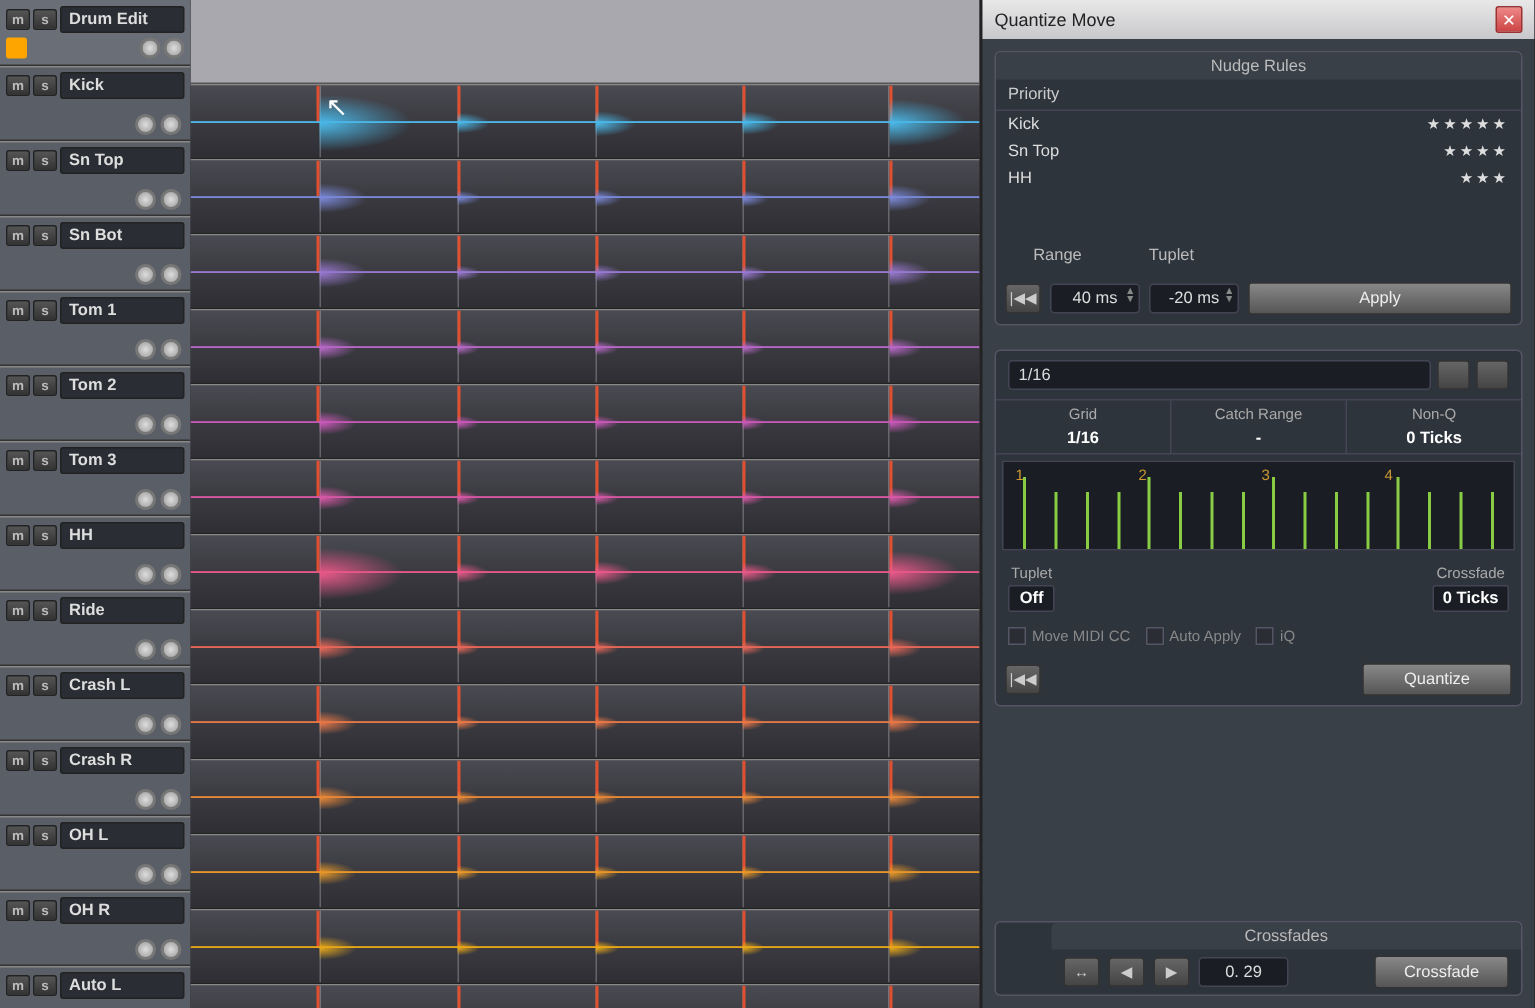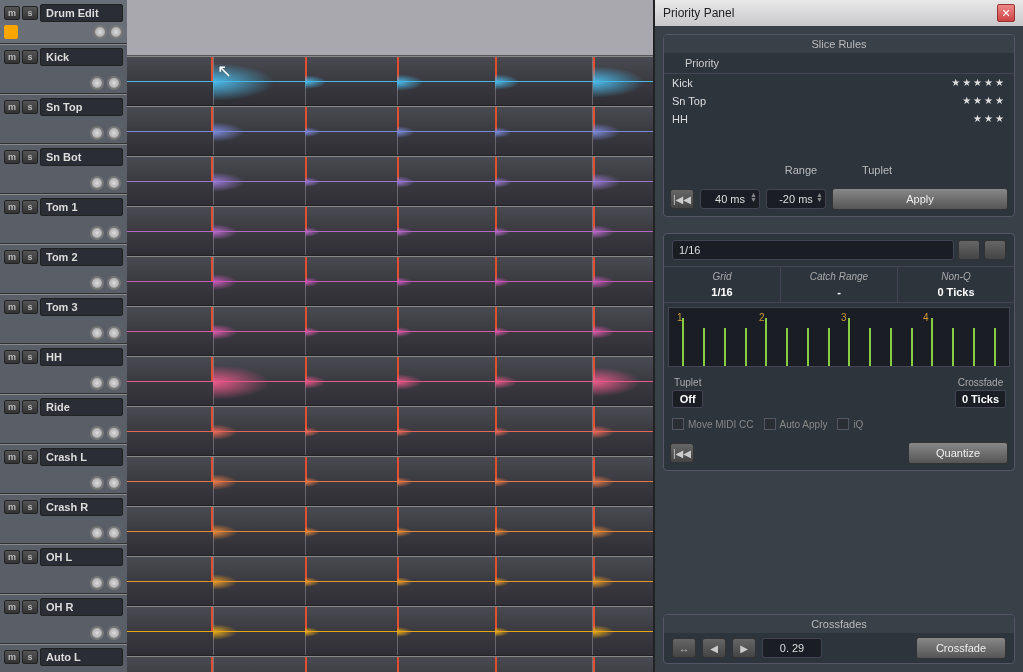--- a/index.html
+++ b/index.html
@@ -32,55 +32,55 @@
 .quant-title { height: 26px; background: linear-gradient(#e8e8e8,#c8c8cc); display: flex; align-items: center; padding: 0 8px; justify-content: space-between; }
 .quant-title span { color: #222; font-size: 12px; }
 .close-btn { width: 18px; height: 18px; background: linear-gradient(#e88,#c44); border: 1px solid #933; color: #fff; font-size: 11px; display: flex; align-items: center; justify-content: center; border-radius: 2px; cursor: pointer; }
 
 .section { margin: 8px; border: 1px solid #556; border-radius: 4px; background: #2e343c; }
 .section-header { text-align: center; color: #bbb; font-size: 11px; padding: 3px; background: #3a4048; border-radius: 4px 4px 0 0; }
 
 .hitpoint-table { padding: 0; }
 .hp-columns { display: flex; color: #ccc; font-size: 11px; padding: 4px 8px; border-bottom: 1px solid #445; }
 .hp-col1 { flex: 1; }
-.hp-col2 { width: 60px; text-align: center; }
+.hp-col2 { width: 60px; text-align: left; }
 .hp-row { display: flex; color: #ddd; font-size: 11px; padding: 3px 8px; }
 .hp-row .stars { width: 60px; text-align: right; letter-spacing: 2px; font-size: 10px; }
 
 .range-row { display: flex; align-items: center; padding: 6px; gap: 6px; }
 .range-label { color: #bbb; font-size: 11px; width: 70px; text-align: center; }
 .spin-field { background: #1a1e24; color: #ddd; font-size: 11px; padding: 3px 6px; border: 1px solid #445; border-radius: 3px; width: 60px; text-align: center; position: relative; }
 .spin-arrows { position: absolute; right: 2px; top: 2px; font-size: 7px; color: #888; line-height: 5px; }
 .action-btn { flex: 1; background: linear-gradient(#888,#555); color: #eee; font-size: 11px; padding: 4px; border: 1px solid #333; border-radius: 3px; cursor: pointer; text-align: center; }
 .reset-btn { width: 24px; height: 20px; background: linear-gradient(#666,#444); border: 1px solid #333; border-radius: 3px; cursor: pointer; display: flex; align-items: center; justify-content: center; color: #ccc; font-size: 10px; }
 
 .preset-row { display: flex; padding: 6px 8px; gap: 4px; }
 .preset-select { flex: 1; background: #1a1e24; color: #ddd; font-size: 11px; padding: 3px 6px; border: 1px solid #445; border-radius: 3px; }
 .small-btn { width: 22px; height: 20px; background: linear-gradient(#666,#444); border: 1px solid #333; border-radius: 3px; cursor: pointer; }
 
 .grid-params { display: flex; border-top: 1px solid #445; border-bottom: 1px solid #445; }
 .param-cell { flex: 1; text-align: center; padding: 2px; border-right: 1px solid #445; }
 .param-cell:last-child { border-right: none; }
-.param-label { color: #aaa; font-size: 10px; padding: 2px; font-style: italic; }
+.param-label { color: #aaa; font-size: 10px; padding: 2px; }
 .param-value { color: #fff; font-size: 11px; font-weight: bold; padding: 2px; }
 
 .grid-viz { height: 60px; background: #1a1e24; margin: 4px; border: 1px solid #445; position: relative; display: flex; align-items: flex-end; padding: 0 4px; }
 .grid-tick { width: 2px; background: #8c4; margin: 0 auto; }
 .grid-num { position: absolute; top: 4px; color: #c93; font-size: 10px; }
 
 .tuplet-row { display: flex; padding: 4px 8px; }
 .tuplet-cell { text-align: center; }
 .tcell-label { color: #aaa; font-size: 10px; padding: 2px; }
 .tcell-value { background: #1a1e24; color: #fff; font-size: 11px; font-weight: bold; padding: 2px 6px; border: 1px solid #445; border-radius: 2px; }
 
 .check-row { display: flex; padding: 6px 8px; gap: 10px; align-items: center; }
 .check-item { display: flex; align-items: center; gap: 4px; color: #888; font-size: 10px; }
 .checkbox { width: 12px; height: 12px; background: #2a2e34; border: 1px solid #556; }
 
-.crossfade-section { margin-top: auto; }
+.crossfade-section { margin-top: auto; padding-left: 37px; }
 .cf-row { display: flex; padding: 4px 8px; gap: 6px; align-items: center; color: #888; font-size: 10px; }
 .cf-label { width: 50px; }
 </style>
 </head>
 <body>
 
 <div class="tracks-panel">
   <div class="track-header">
     <div class="track-top">
       <div class="ms-btn">m</div>
@@ -539,47 +539,47 @@
         <div class="marker" style="left: 270px; height: 25px;"></div>
         <div class="marker" style="left: 368px; height: 25px;"></div>
         <div class="marker" style="left: 466px; height: 25px;"></div>
       </div>
     </div>
   <div class="cursor">↖</div>
 </div>
 
 <div class="quant-panel">
   <div class="quant-title">
-    <span>Priority Panel</span>
+    <span>Quantize Move</span>
     <div class="close-btn">✕</div>
   </div>
 
   <div class="section">
-    <div class="section-header">Slice Rules</div>
+    <div class="section-header">Nudge Rules</div>
     <div class="hitpoint-table">
       <div class="hp-columns">
         <div class="hp-col2">Priority</div>
       </div>
       <div id="hp-rows">
           <div class="hp-row">
             <div class="hp-col1">Kick</div>
             <div class="stars">★★★★★</div>
           </div>
           <div class="hp-row">
             <div class="hp-col1">Sn Top</div>
             <div class="stars">★★★★</div>
           </div>
           <div class="hp-row">
             <div class="hp-col1">HH</div>
             <div class="stars">★★★</div>
           </div>
         </div>
     </div>
     <div style="height:30px"></div>
-    <div class="range-row" style="justify-content:center">
+    <div class="range-row" style="">
       <div class="range-label">Range</div>
       <div class="range-label">Tuplet</div>
     </div>
     <div class="range-row">
       <div class="reset-btn">|◀◀</div>
       <div class="spin-field"><span>40 ms</span><div class="spin-arrows">▲<br>▼</div></div>
       <div class="spin-field"><span>-20 ms</span><div class="spin-arrows">▲<br>▼</div></div>
       <div class="action-btn">Apply</div>
     </div>
   </div>

